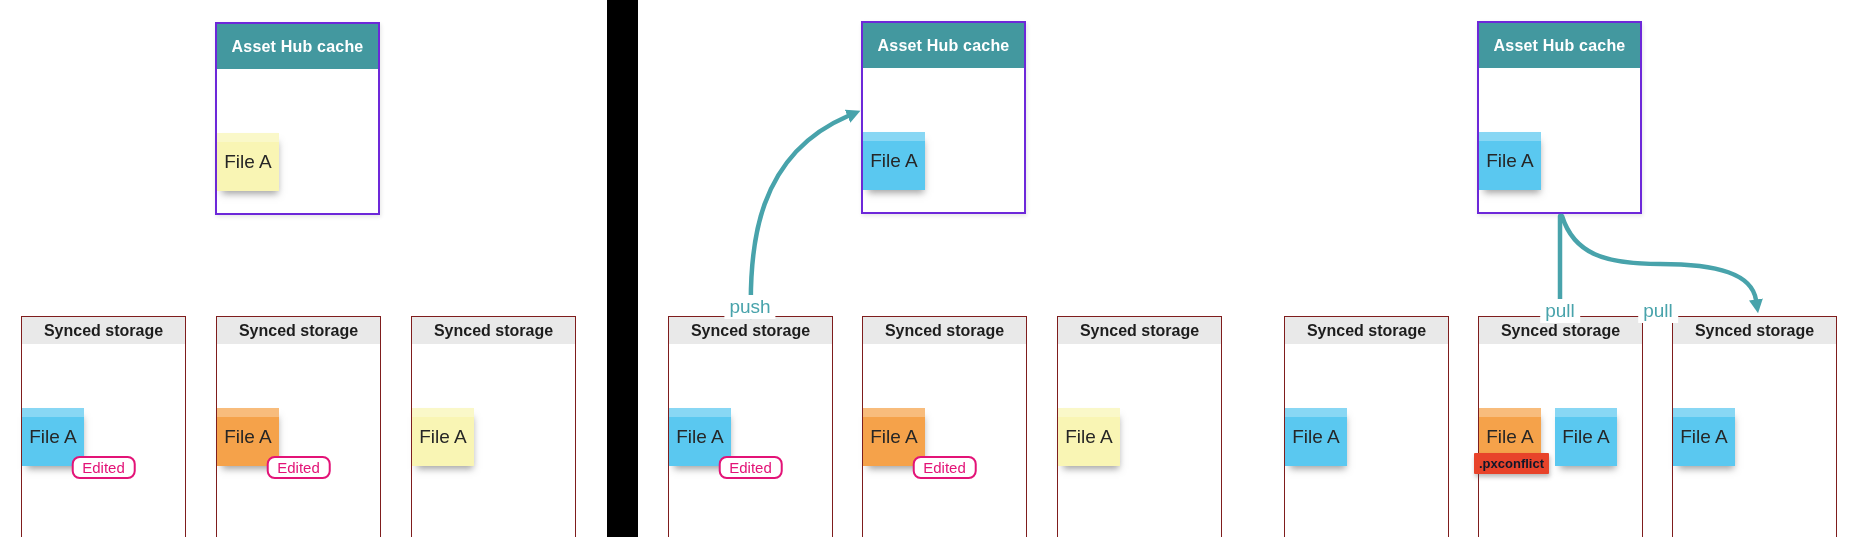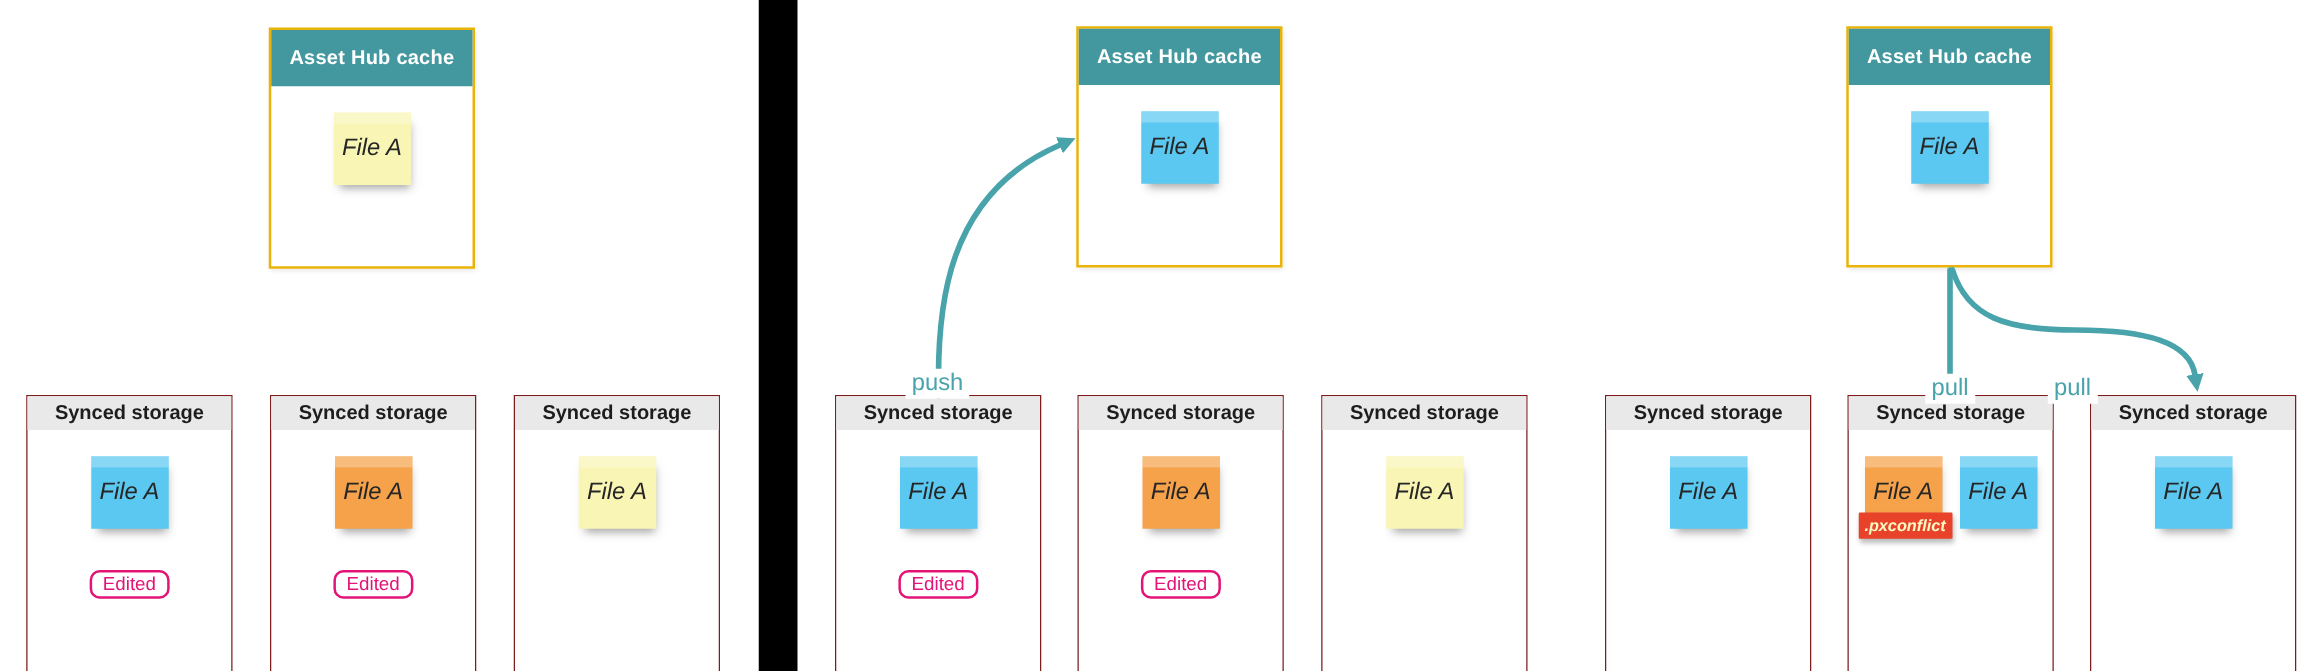--- a/index.html
+++ b/index.html
@@ -1,48 +1,48 @@
 <!DOCTYPE html>
 <html><head>
 <meta charset="utf-8">
 <style>
   html,body{margin:0;padding:0;background:#ffffff;}
   .canvas{position:relative;width:1859px;height:537px;background:#ffffff;overflow:hidden;
           font-family:"Liberation Sans","DejaVu Sans",sans-serif;}
   .divider{position:absolute;top:0;width:31px;height:537px;background:#000000;}
 
   
-  .cache{position:absolute;width:165px;height:193px;background:#ffffff;border:2px solid #eab308;
+  .cache{position:absolute;width:165px;height:193px;background:#ffffff;border:2px solid #6d28d9;
          box-sizing:border-box;box-shadow:1px 2px 4px rgba(0,0,0,0.10);}
   .cache-header{height:45px;background:#43989f;color:#ffffff;font-weight:bold;font-size:16px;
          display:flex;align-items:center;justify-content:center;letter-spacing:0.2px;}
 
   
   .storage{position:absolute;top:316px;width:165px;height:248px;background:#ffffff;
          border:1px solid #7f1d1d;box-sizing:border-box;}
   .storage-header{height:27px;background:#e9e9e9;color:#1d1d1d;font-weight:bold;font-size:16px;
          display:flex;align-items:center;justify-content:center;}
 
-  .box-body{display:flex;justify-content:center;align-items:flex-start;padding-top:21px;gap:14px;font-style:italic;}
+  .box-body{display:flex;justify-content:flex-start;align-items:flex-start;padding-top:64px;gap:14px;}
 
   
   .note{position:relative;width:62px;height:58px;display:flex;align-items:center;justify-content:center;
         font-size:19px;color:#262626;box-shadow:2px 6px 7px -3px rgba(90,90,90,0.55);}
   .note::before{content:"";position:absolute;left:0;right:0;top:0;height:9px;background:rgba(255,255,255,0.28);}
   .note--yellow{background:#f9f5b4;}
   .note--blue{background:#5ac8f0;}
   .note--orange{background:#f5a24a;}
 
   
   .badge{position:absolute;left:50%;top:139px;transform:translateX(-50%);
          background:#ffffff;border:2.5px solid #e31377;border-radius:8px;color:#e31377;
          font-weight:normal;font-size:15px;padding:1px 9px;line-height:17px;white-space:nowrap;}
 
   
-  .conflict-tag{position:absolute;left:-5px;top:45px;background:#e8432a;color:#fef9c3;
+  .conflict-tag{position:absolute;left:-5px;top:45px;background:#e8432a;color:#0f172a;
          font-weight:bold;font-size:13px;padding:4px 5px;line-height:13px;white-space:nowrap;z-index:3;
          border-radius:1px;box-shadow:1px 3px 4px rgba(90,90,90,0.4);}
 
   
   .arrows{position:absolute;left:0;top:0;width:1859px;height:537px;z-index:4;pointer-events:none;}
   .arrow-label{position:absolute;transform:translate(-50%,-50%);background:#ffffff;color:#48a3ab;
          font-size:19px;padding:2px 5px;z-index:5;line-height:20px;margin-top:48px;}
 </style>
 </head>
 <body>

